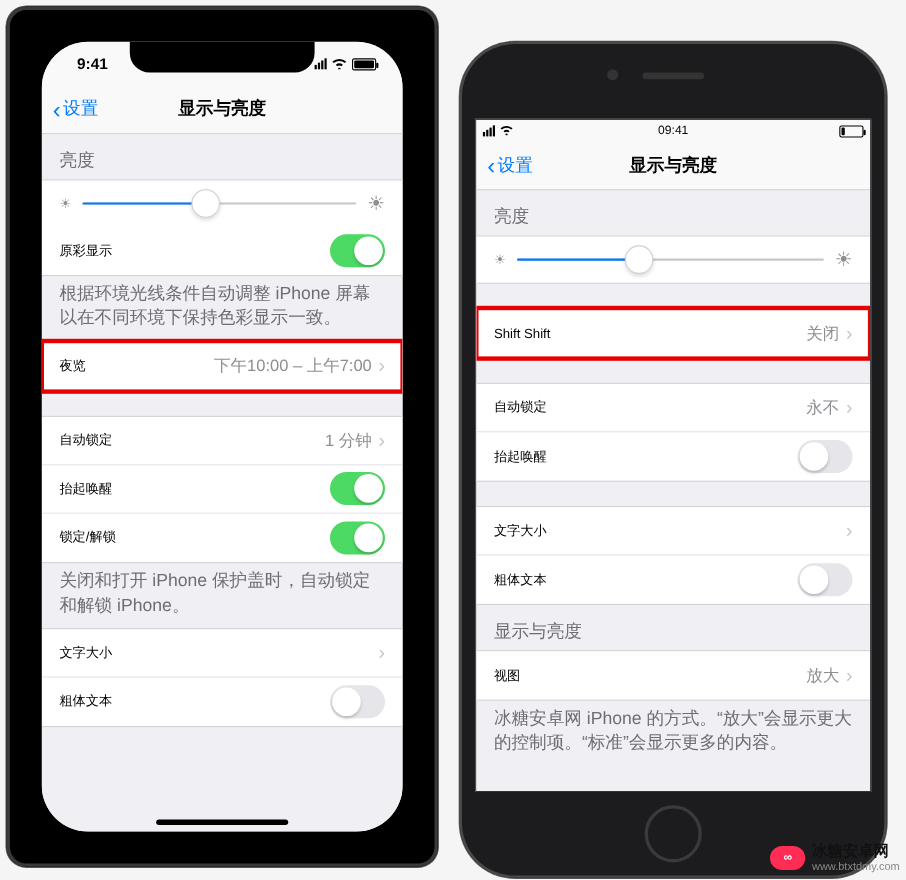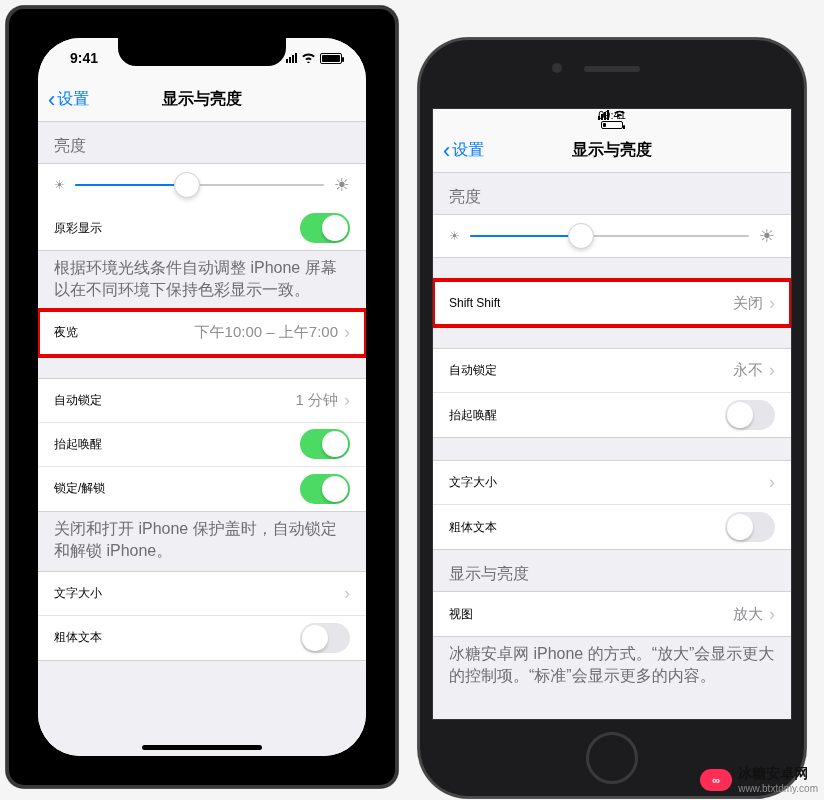--- a/index.html
+++ b/index.html
@@ -172,21 +172,21 @@
     width:52px; height:52px; border:3px solid #3a3a3c; border-radius:50%;
     background:#1c1c1e;
   }
   .iphone-8 .screen {
     width: 100%; height:100%; background:#efeff4; overflow:hidden; position:relative;
     border:1px solid #333;
   }
   .iphone-8 .statusbar {
     height: 20px; background:#f9f9f9;
     display:flex; align-items:center; justify-content:space-between;
-    padding:0 6px; font-size:11px; font-weight:500;flex-direction:column;
+    padding:0 6px; font-size:11px; font-weight:500;
   }
   .iphone-8 .statusbar .center { position:absolute; left:0; right:0; text-align:center; pointer-events:none;}
   .iphone-8 .content8 { height:calc(100% - 64px); overflow:hidden; background:#efeff4;}
 
   
   .watermark {
     position:absolute; right:6px; bottom:6px;
     display:flex; align-items:center; gap:6px;
     font-size:14px; font-weight:700; color:#111;
   }

